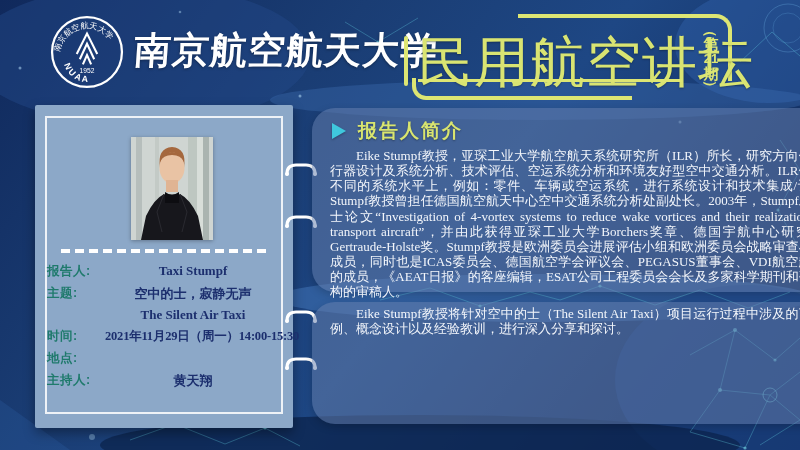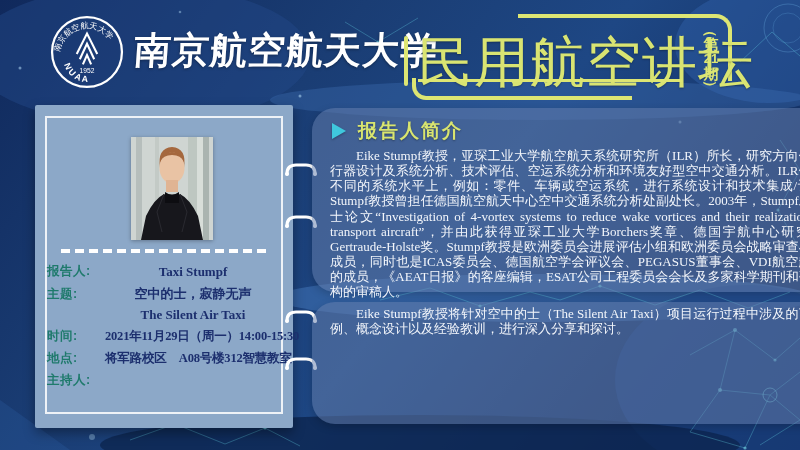--- a/index.html
+++ b/index.html
@@ -46,21 +46,21 @@
     background:#8ca8c8;border-radius:2px;box-shadow:0 5px 12px rgba(0,0,0,.35);
   }
   .card-frame{position:absolute;left:10px;top:11px;right:10px;bottom:14px;
     border:2px solid rgba(255,255,255,.85);}
   .photo{position:absolute;left:96px;top:32px;width:82px;height:103px;box-shadow:0 1px 4px rgba(0,0,0,.3);}
   .dash-divider{
     position:absolute;left:26px;top:144px;width:208px;height:4px;
     background:repeating-linear-gradient(90deg,#ffffff 0 9px,transparent 9px 14px);
   }
   .info-rows{position:absolute;left:12px;top:158px;right:12px;}
-  .info-row{display:flex;align-items:center;margin-bottom:5px;}
+  .info-row{display:flex;align-items:flex-start;margin-bottom:5px;}
   .info-label{flex:none;width:58px;color:#1f7a6c;font-weight:bold;font-size:12.5px;letter-spacing:.5px;}
   .info-value{
     flex:1;text-align:center;color:#1c2f6e;font-weight:bold;font-size:13px;
     font-family:"Liberation Serif","DejaVu Serif",serif;white-space:nowrap;
   }
   .info-value.small{font-size:12.5px;letter-spacing:-0.2px;}
   .sub-row{margin-top:-1px;}
   .mt-lg{margin-top:2px;}
 
   
@@ -207,24 +207,24 @@
       <div class="info-row sub-row">
         <span class="info-label"></span>
         <span class="info-value">The Silent Air Taxi</span>
       </div>
       <div class="info-row mt-lg">
         <span class="info-label">时间:</span>
         <span class="info-value small">2021年11月29日（周一）14:00-15:30</span>
       </div>
       <div class="info-row">
         <span class="info-label">地点:</span>
-        <span class="info-value small">将军路校区　A08号楼312智慧教室</span>
       </div>
       <div class="info-row">
         <span class="info-label">主持人:</span>
+        <span class="info-value">黄天翔</span>
       </div>
     </div>
   </div>
 
   <svg class="ring r1" viewBox="0 0 38 16">
     <path d="M5 12 Q5 3 14 3 L24 3 Q33 3 33 12" fill="none" stroke="#ffffff" stroke-width="3.2" stroke-linecap="round"></path>
     <circle cx="5" cy="12" r="2" fill="#ffffff"></circle>
       <circle cx="33" cy="12" r="2" fill="#ffffff"></circle>
   </svg>
   <svg class="ring r2" viewBox="0 0 38 16">

